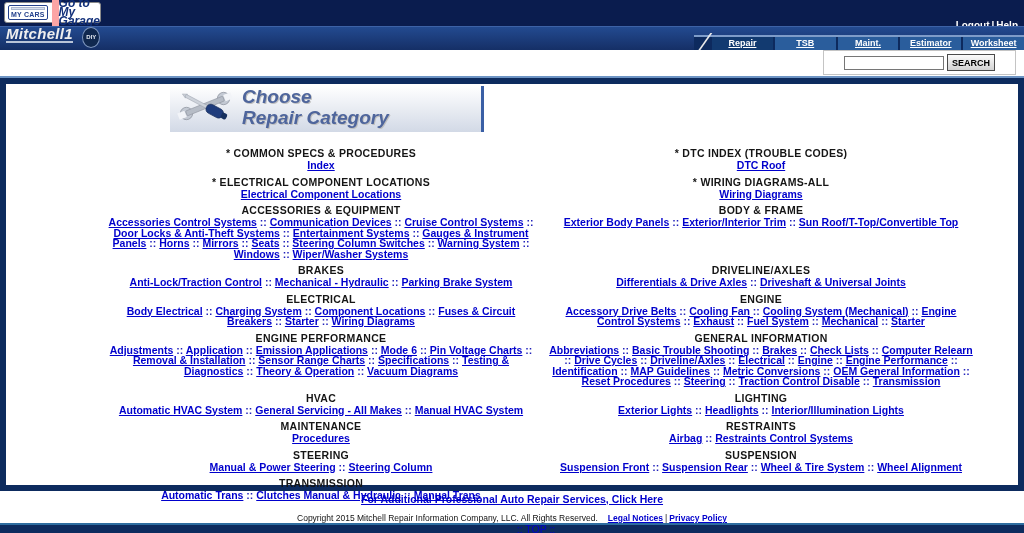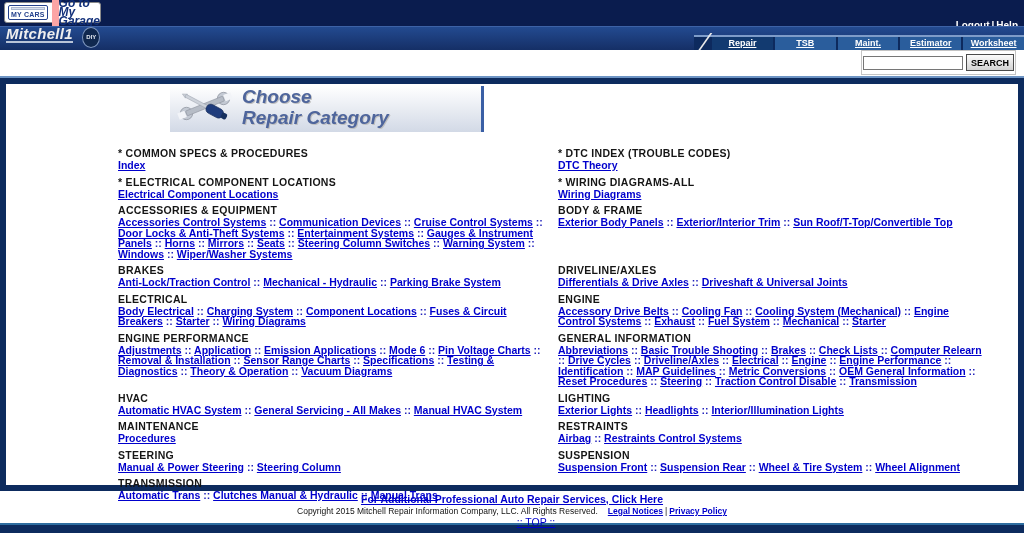--- a/index.html
+++ b/index.html
@@ -45,51 +45,51 @@
   .tab.active { background:#123a70; }
 
   
   .crumbrow { height:26px; background:#fff; position:relative; }
   .breadcrumb { position:absolute; left:4px; top:4px; font-size:10px; color:#0b2a5e; white-space:nowrap; }
   .crumb-prefix { font-weight:bold; margin-right:5px; }
   .crumb-link { color:#0000cc; font-weight:bold; text-decoration:underline; }
   .crumb-sep { color:#44536e; font-weight:bold; margin:0 3px; }
   .crumb-current { font-weight:bold; color:#2a3a55; }
   .searchbox { position:absolute; right:8px; top:0; background:#fff; border:1px solid #c4c4c4;
-    padding:3px 1px; display:flex; align-items:center; gap:3px; }
+    padding:3px 20px; display:flex; align-items:center; gap:3px; }
   .searchbox input { width:100px; height:14px; border:1px solid #767676; font-size:10px;
     padding:0 2px; font-family:inherit; }
   .searchbox button { font-family:inherit; font-size:9px; font-weight:bold; color:#000;
     background:linear-gradient(#fbfbfb,#d3d3d3); border:1px solid #4a4a4a; height:17px;
     padding:0 4px; cursor:pointer; }
 
   
   .light-line { height:2px; background:#6d94c4; }
   .main-frame { height:413px; border:6px solid #0d2b5e; background:#fff; position:relative; }
   .banner { position:absolute; left:164px; top:2px; width:314px; height:46px;
     background:linear-gradient(#ffffff,#d2d9e6); border-right:3px solid #3a5fa5;
     display:flex; }
   .tools-icon { width:58px; height:40px; margin:0 8px 0 6px; }
   .banner-title { font-size:19px; font-weight:bold; font-style:italic; color:#4e659c;
     line-height:21px; text-shadow:1px 1px 0 #bfbfbf; }
 
-  .cat-grid { position:absolute; left:112px; top:64px; }
+  .cat-grid { position:absolute; left:102px; top:64px;text-align:center; }
   .cat-row { display:flex; margin-bottom:6px; }
   .cat-cell { }
   .cat-cell.left { width:440px; padding-right:14px; }
   .cat-cell.right { width:426px; }
   .cat-head { font-size:10.5px; font-weight:bold; color:#151515; letter-spacing:0.3px; line-height:11px; margin-bottom:1px; }
   .cat-links { font-size:10.5px; font-weight:bold; line-height:10.5px; }
   .cat-link { color:#0000cc; text-decoration:underline; }
   .lsep { color:#2222bb; }
 
   
   .footerstrip { height:32px; background:#fff; text-align:center; padding-top:2px; }
   .f-link { display:block; font-size:10.5px; font-weight:bold; color:#0000cc; text-decoration:underline; }
-  .f-copy { font-size:8.5px; color:#111; margin-top:1px; }
+  .f-copy { font-size:8.5px; color:#111; margin-top:8px; }
   .f-copy a { color:#0000cc; text-decoration:underline; font-weight:bold; }
   .f-copy .lead { margin-right:10px; }
   .f-sep { margin:0 2px; color:#111; }
   .f-top { display:block; font-size:10.5px; font-weight:normal; color:#0000cc; text-decoration:underline;padding-left:48px; }
   .bottombar { height:10px; background:#0d2b5e; border-top:2px solid #2e6da0; }
 </style>
 </head>
 <body>
 
 <div class="topbar">
@@ -155,21 +155,21 @@
     </div>
   </div>
   <div class="cat-grid" id="cat-grid">
       <div class="cat-row">
         <div class="cat-cell left">
           <div class="cat-head">* COMMON SPECS &amp; PROCEDURES</div>
           <div class="cat-links"><a class="cat-link">Index</a></div>
         </div>
         <div class="cat-cell right">
           <div class="cat-head">* DTC INDEX (TROUBLE CODES)</div>
-          <div class="cat-links"><a class="cat-link">DTC Theory</a></div>
+          <div class="cat-links"><a class="cat-link">DTC Roof</a></div>
         </div>
       </div>
       <div class="cat-row">
         <div class="cat-cell left">
           <div class="cat-head">* ELECTRICAL COMPONENT LOCATIONS</div>
           <div class="cat-links"><a class="cat-link">Electrical Component Locations</a></div>
         </div>
         <div class="cat-cell right">
           <div class="cat-head">* WIRING DIAGRAMS-ALL</div>
           <div class="cat-links"><a class="cat-link">Wiring Diagrams</a></div>

